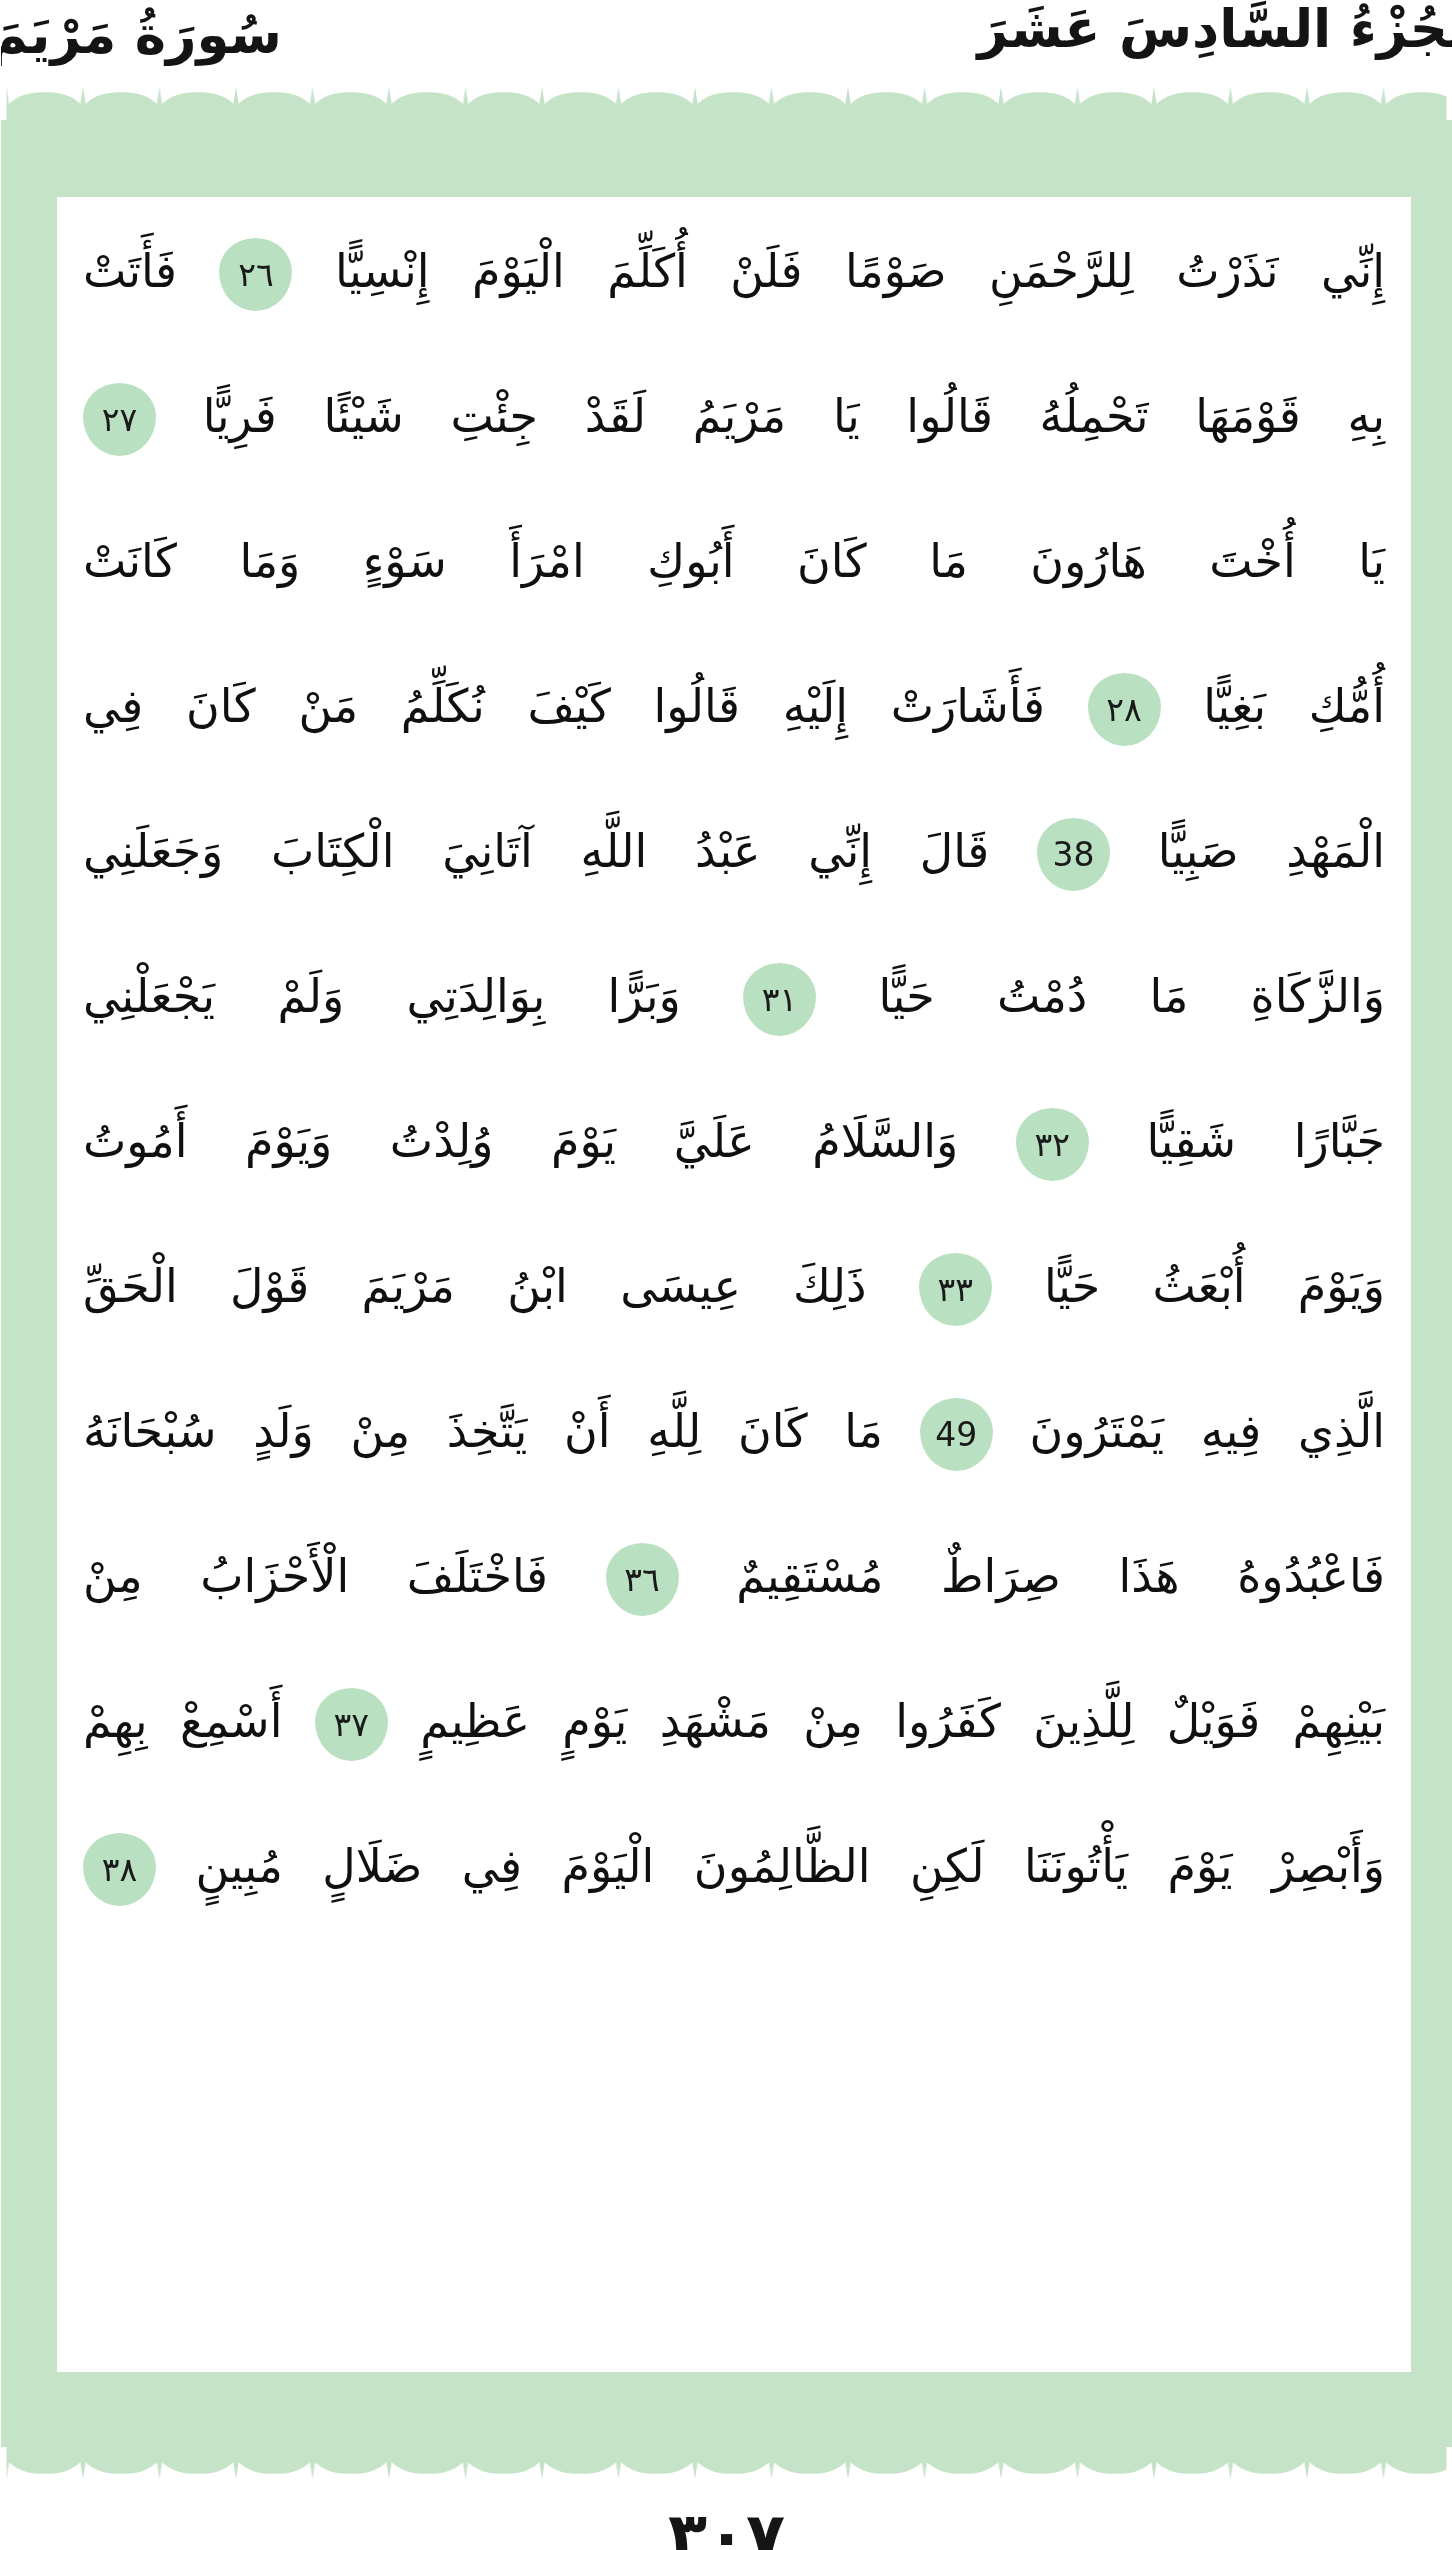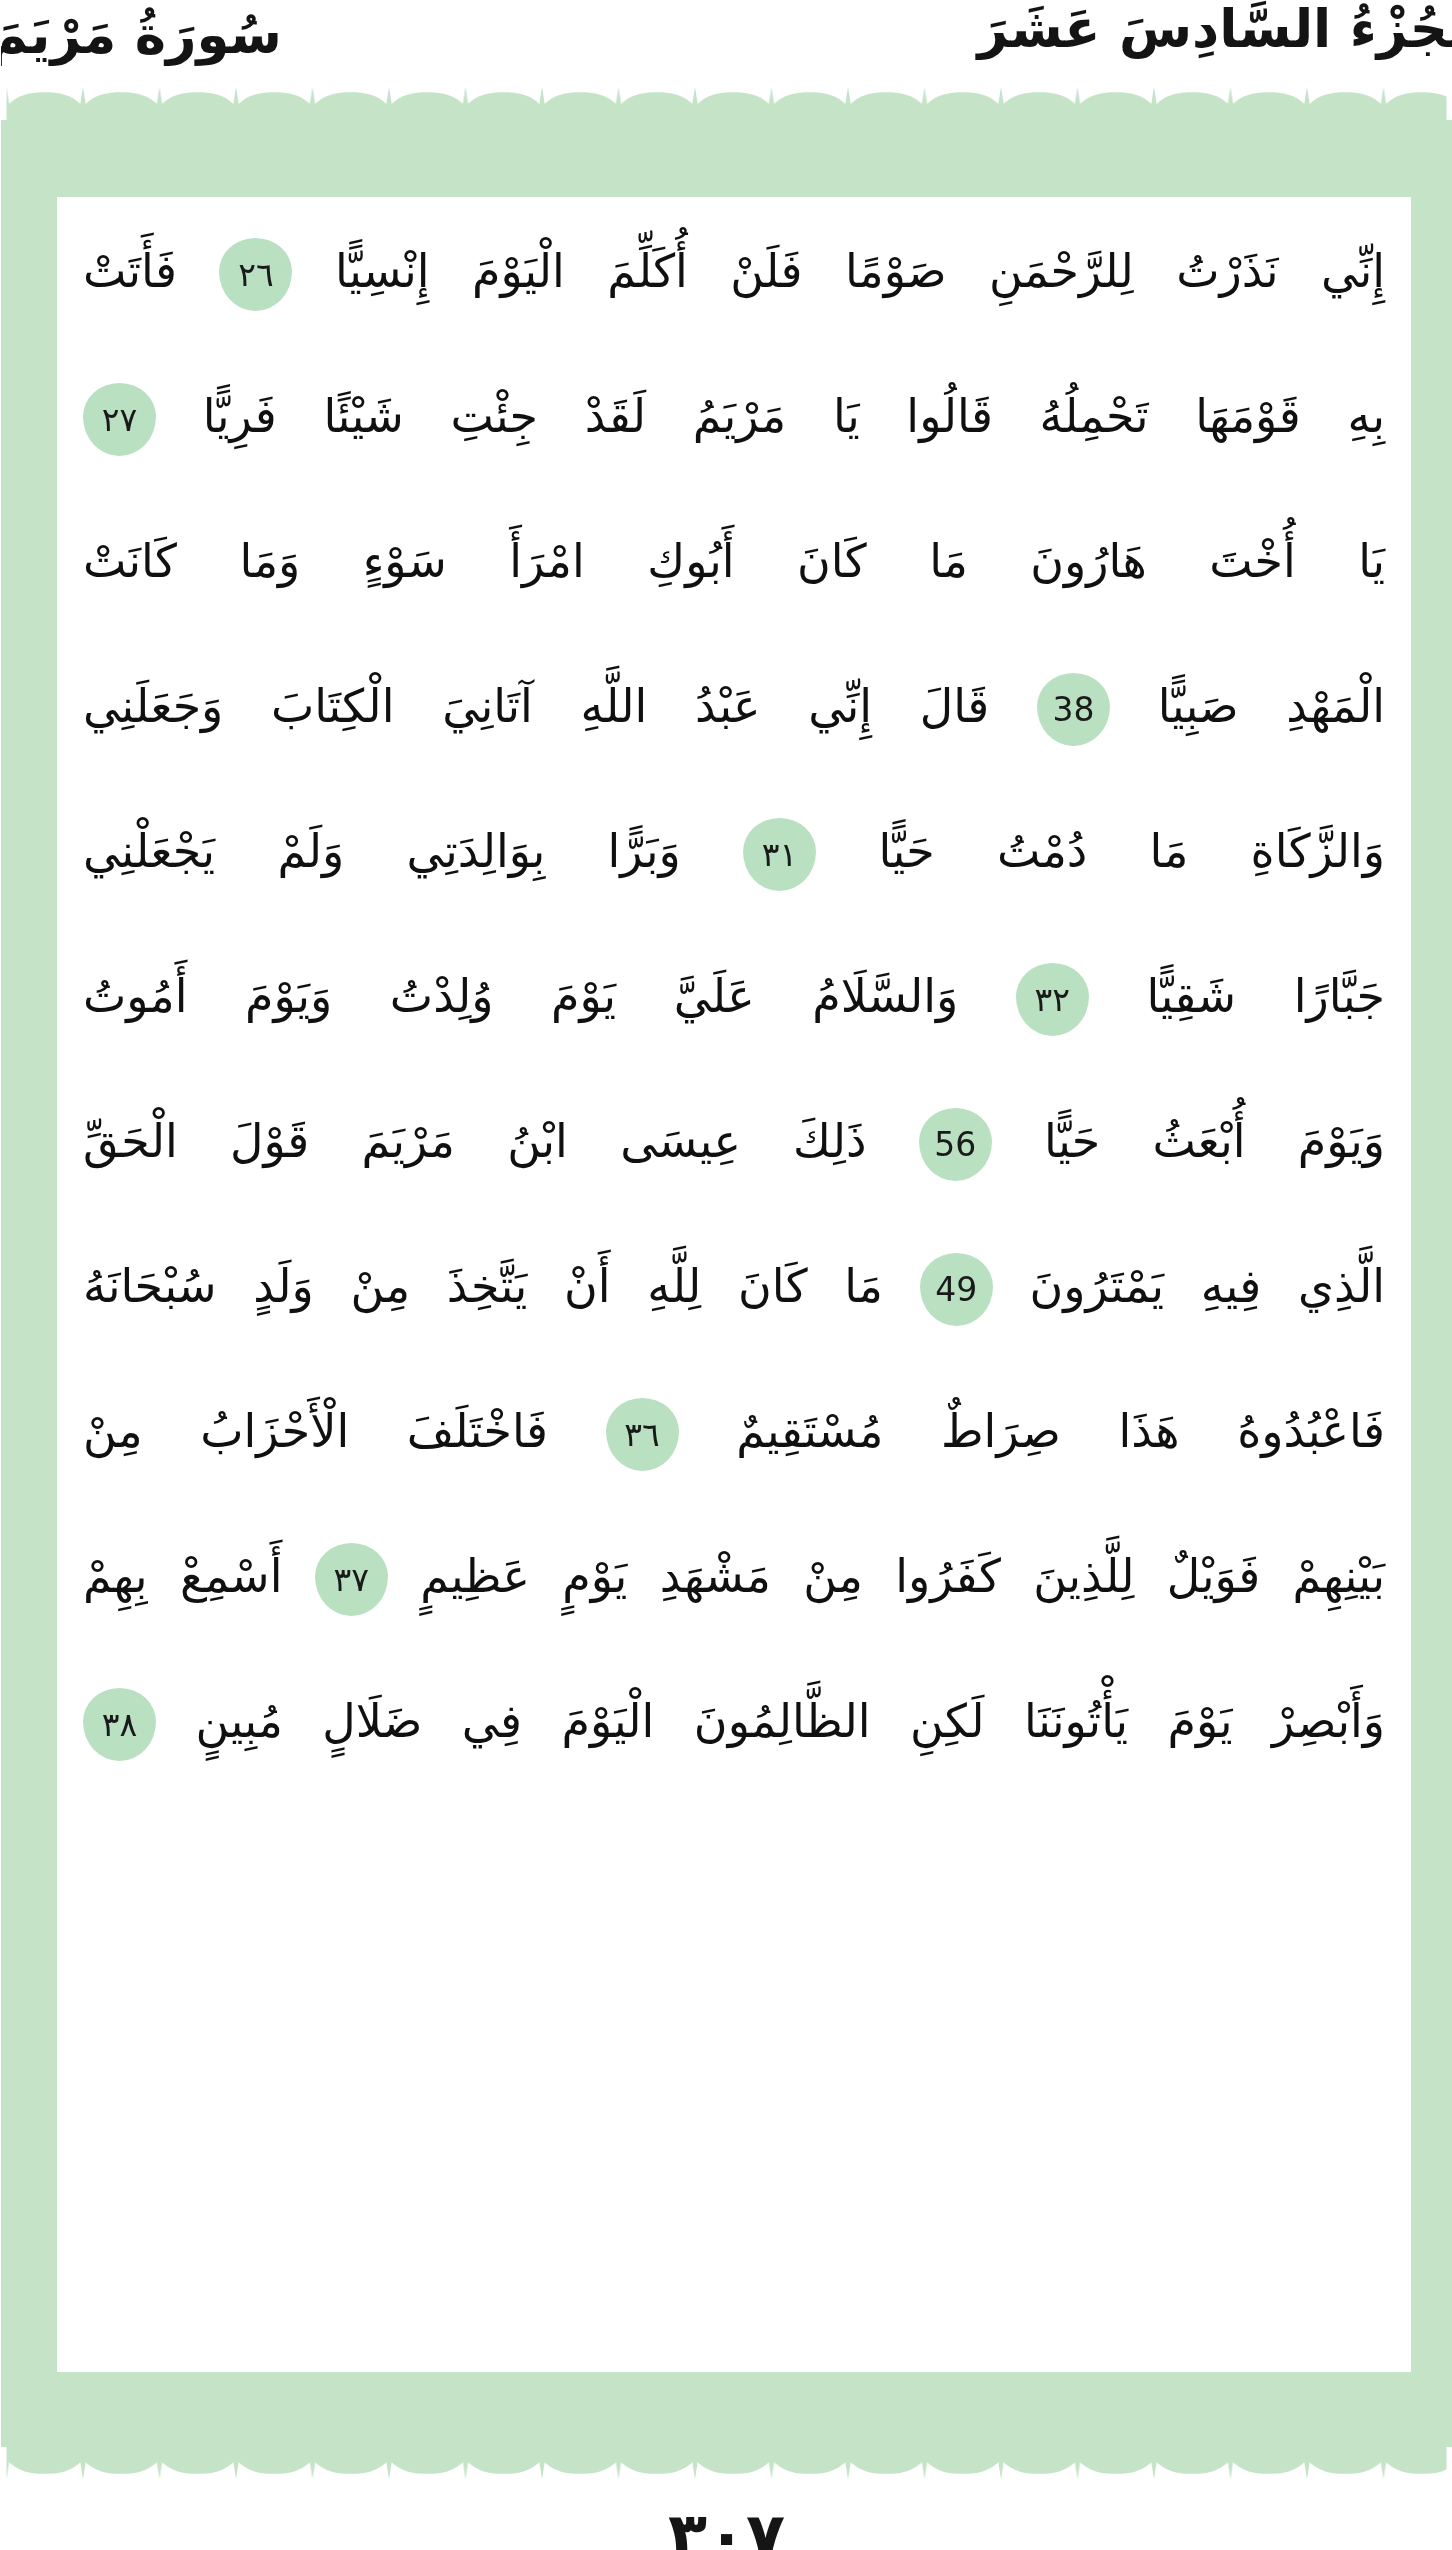--- a/index.html
+++ b/index.html
@@ -110,24 +110,25 @@
   </defs>
   <rect x="0" y="0" width="1600" height="40" fill="url(#sc-bot)"></rect>
 </svg>
 
 <div class="textbox"></div>
 
 <div class="lines">
     <div class="line"><span>إِنِّي نَذَرْتُ لِلرَّحْمَنِ صَوْمًا فَلَنْ أُكَلِّمَ الْيَوْمَ إِنْسِيًّا</span> <span class="ayah-marker">٢٦</span> <span>فَأَتَتْ</span></div>
     <div class="line"><span>بِهِ قَوْمَهَا تَحْمِلُهُ قَالُوا يَا مَرْيَمُ لَقَدْ جِئْتِ شَيْئًا فَرِيًّا</span> <span class="ayah-marker">٢٧</span></div>
     <div class="line"><span>يَا أُخْتَ هَارُونَ مَا كَانَ أَبُوكِ امْرَأَ سَوْءٍ وَمَا كَانَتْ</span></div>
+    <div class="line"><span>أُمُّكِ بَغِيًّا</span> <span class="ayah-marker">٢٨</span> <span>فَأَشَارَتْ إِلَيْهِ قَالُوا كَيْفَ نُكَلِّمُ مَنْ كَانَ فِي</span></div>
     <div class="line"><span>الْمَهْدِ صَبِيًّا</span> <span class="ayah-marker">38</span> <span>قَالَ إِنِّي عَبْدُ اللَّهِ آتَانِيَ الْكِتَابَ وَجَعَلَنِي</span></div>
     <div class="line"><span>وَالزَّكَاةِ مَا دُمْتُ حَيًّا</span> <span class="ayah-marker">٣١</span> <span>وَبَرًّا بِوَالِدَتِي وَلَمْ يَجْعَلْنِي</span></div>
     <div class="line"><span>جَبَّارًا شَقِيًّا</span> <span class="ayah-marker">٣٢</span> <span>وَالسَّلَامُ عَلَيَّ يَوْمَ وُلِدْتُ وَيَوْمَ أَمُوتُ</span></div>
-    <div class="line"><span>وَيَوْمَ أُبْعَثُ حَيًّا</span> <span class="ayah-marker">56</span> <span>ذَلِكَ عِيسَى ابْنُ مَرْيَمَ قَوْلَ الْحَقِّ</span></div>
+    <div class="line"><span>وَيَوْمَ أُبْعَثُ حَيًّا</span> <span class="ayah-marker">٣٣</span> <span>ذَلِكَ عِيسَى ابْنُ مَرْيَمَ قَوْلَ الْحَقِّ</span></div>
     <div class="line"><span>الَّذِي فِيهِ يَمْتَرُونَ</span> <span class="ayah-marker">49</span> <span>مَا كَانَ لِلَّهِ أَنْ يَتَّخِذَ مِنْ وَلَدٍ سُبْحَانَهُ</span></div>
     <div class="line"><span>فَاعْبُدُوهُ هَذَا صِرَاطٌ مُسْتَقِيمٌ</span> <span class="ayah-marker">٣٦</span> <span>فَاخْتَلَفَ الْأَحْزَابُ مِنْ</span></div>
     <div class="line"><span>بَيْنِهِمْ فَوَيْلٌ لِلَّذِينَ كَفَرُوا مِنْ مَشْهَدِ يَوْمٍ عَظِيمٍ</span> <span class="ayah-marker">٣٧</span> <span>أَسْمِعْ بِهِمْ</span></div>
     <div class="line"><span>وَأَبْصِرْ يَوْمَ يَأْتُونَنَا لَكِنِ الظَّالِمُونَ الْيَوْمَ فِي ضَلَالٍ مُبِينٍ</span> <span class="ayah-marker">٣٨</span></div>
   </div>
 
 <div class="page-num">٣٠٧</div>
 
 
 </body></html>

